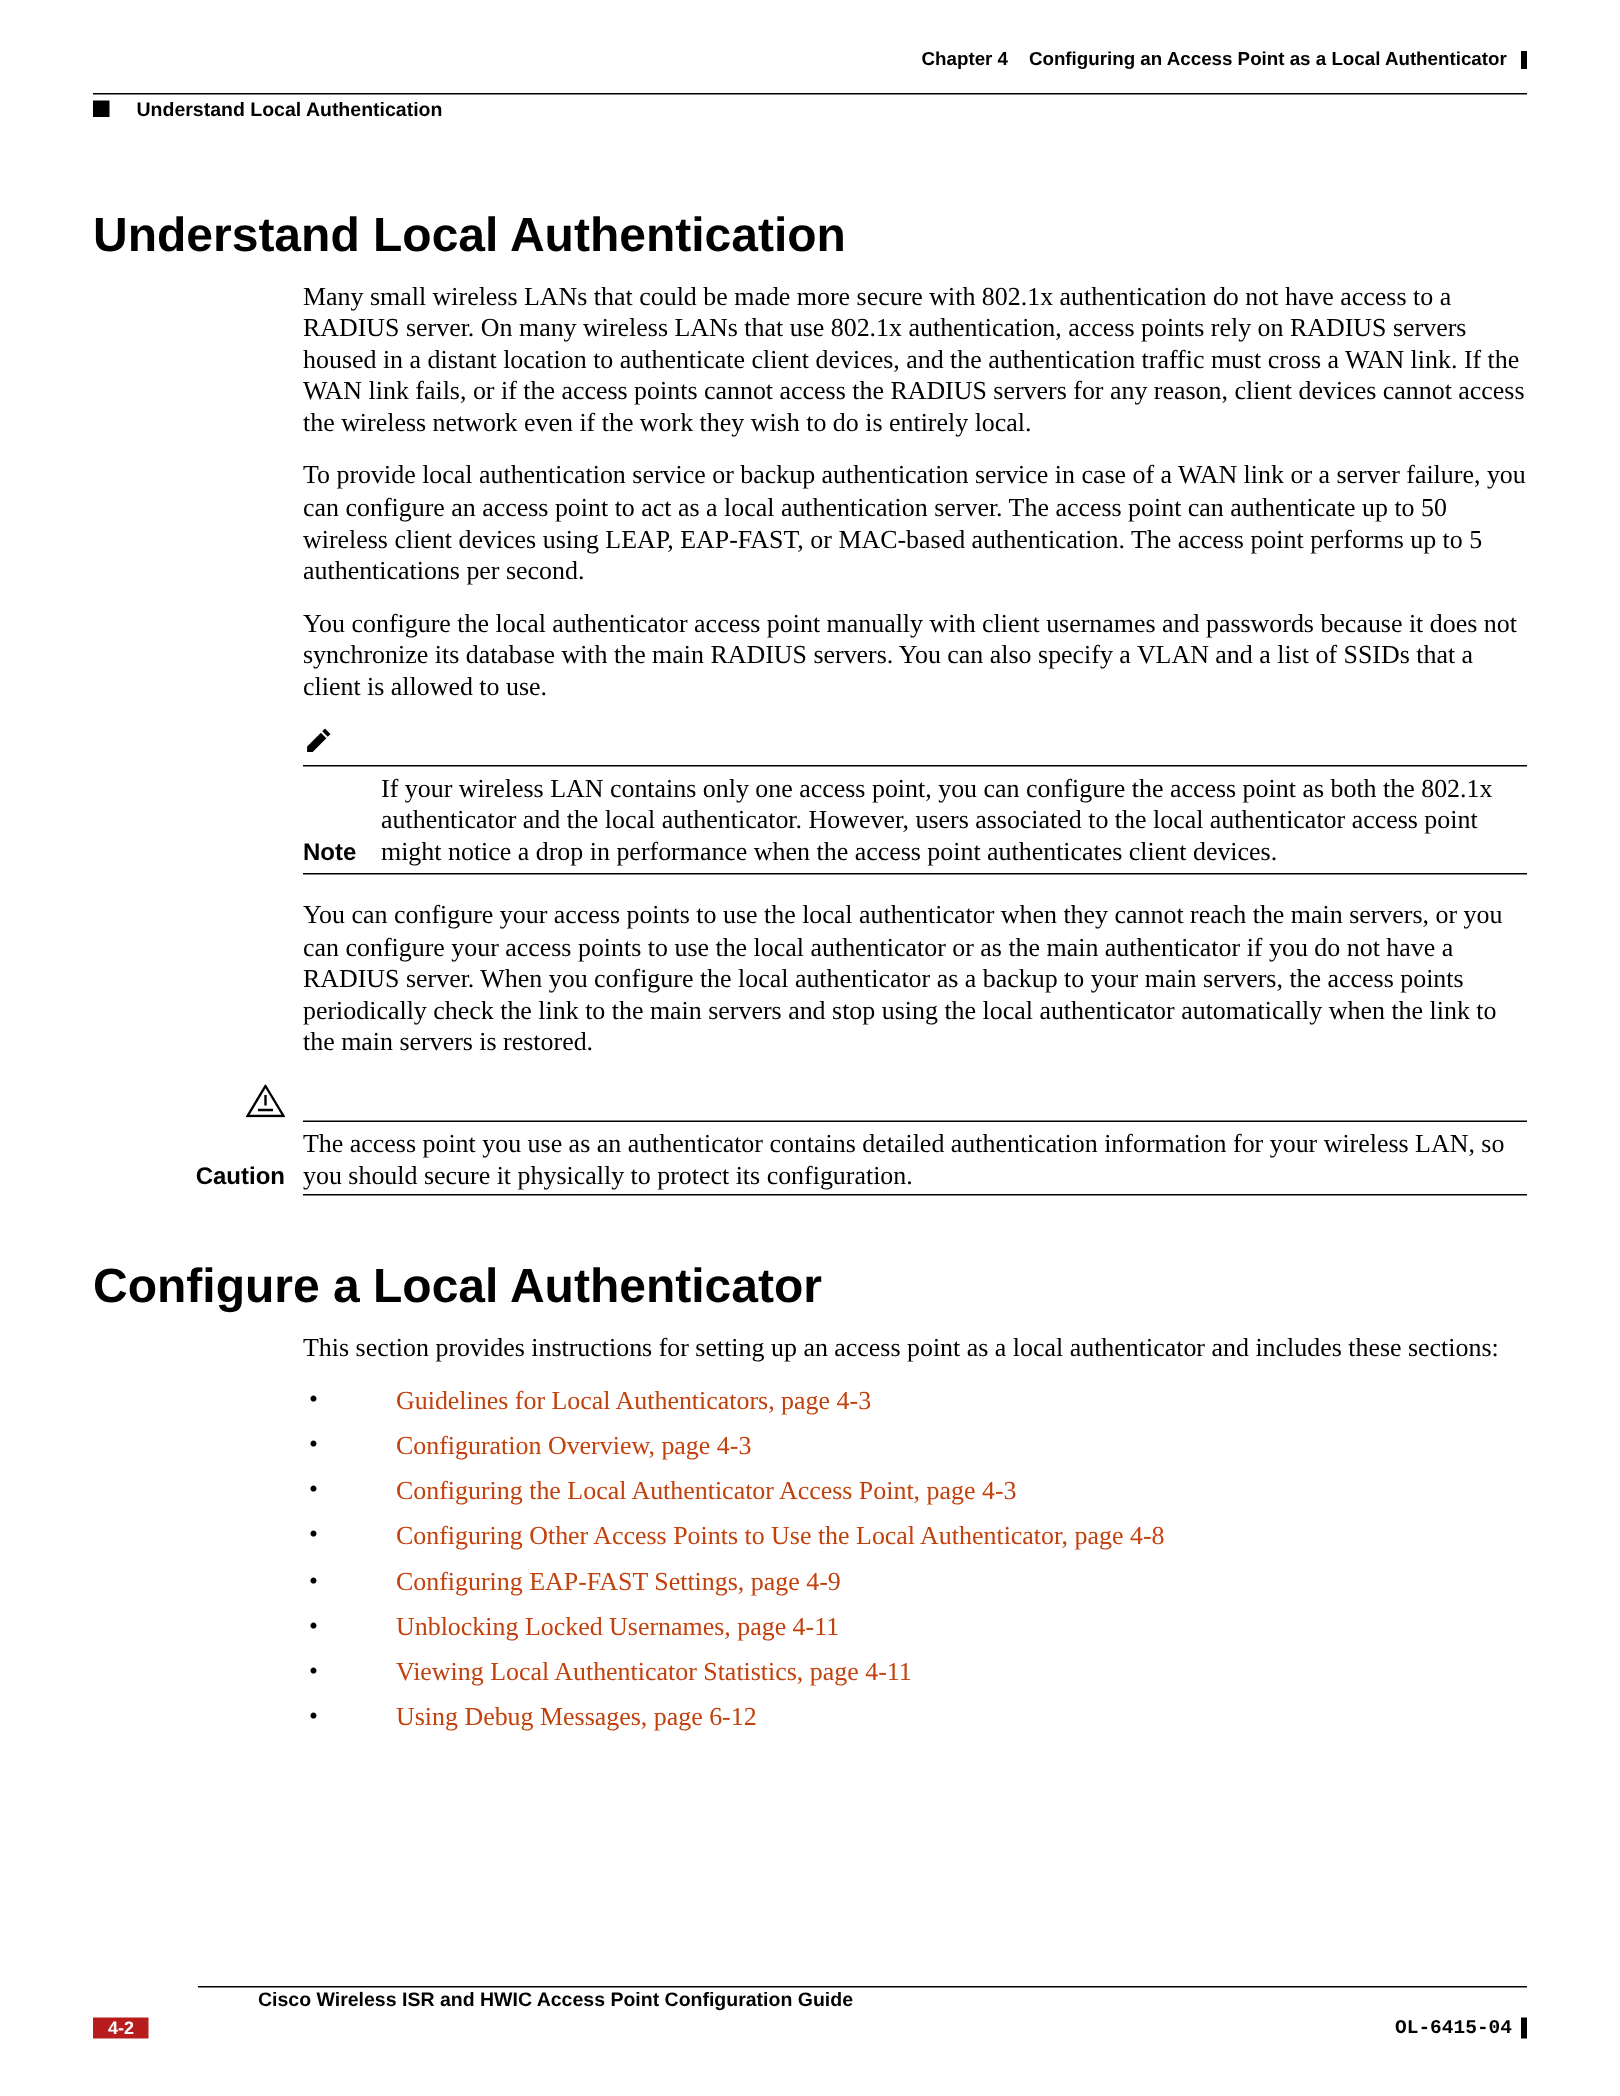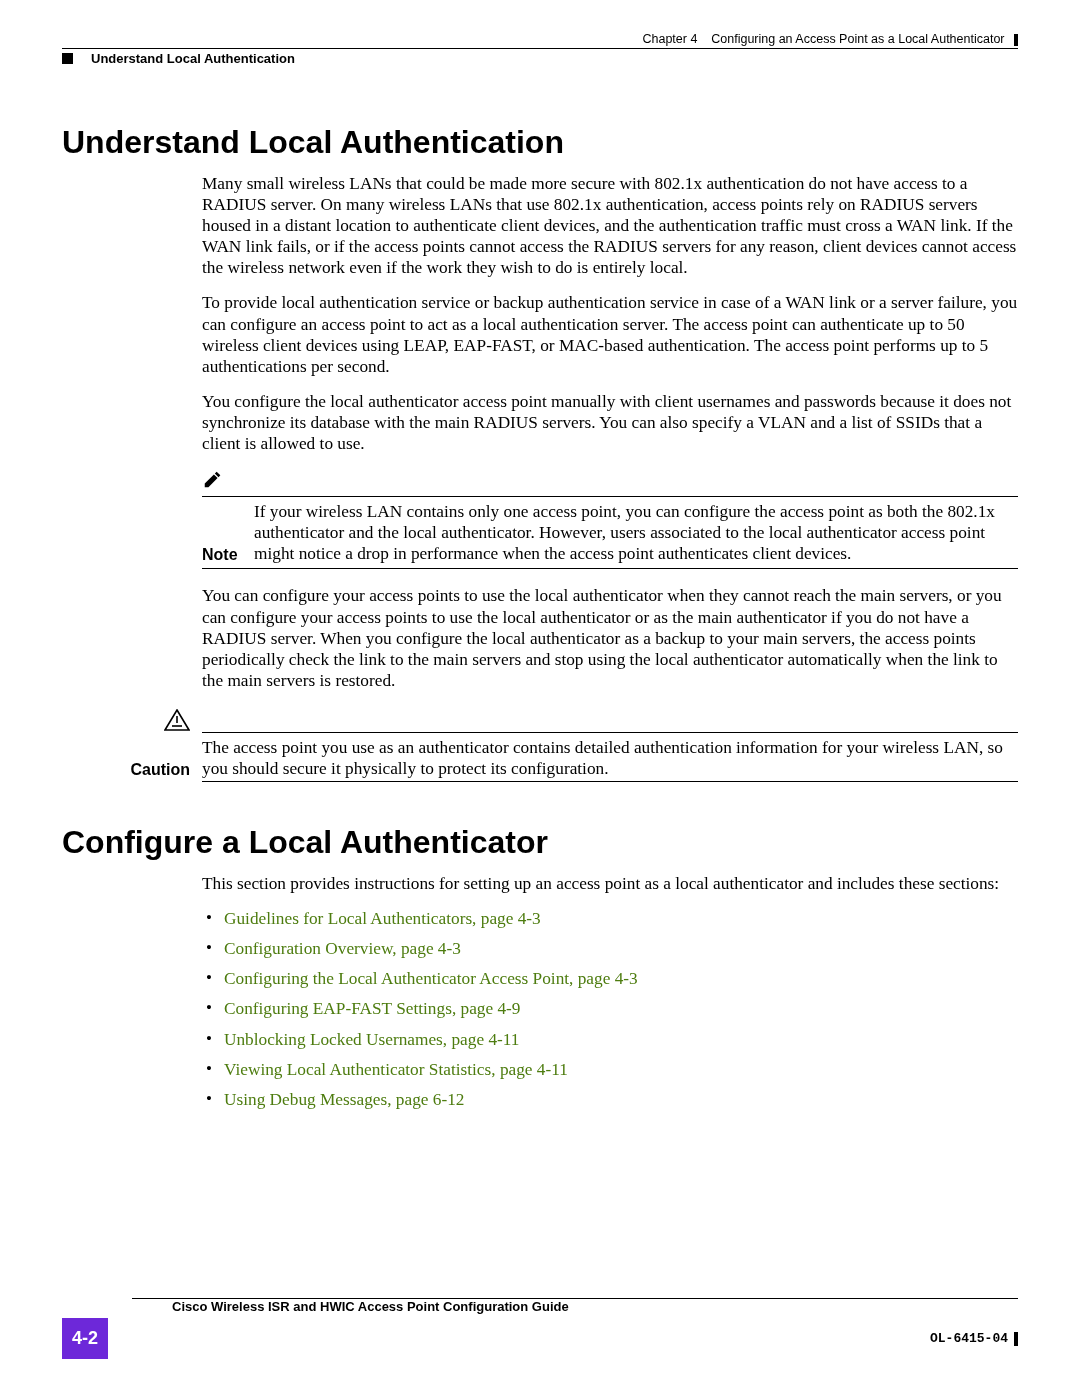--- a/index.html
+++ b/index.html
@@ -15,23 +15,23 @@
   }
   .page {
     padding: 32px 62px 40px 62px;
     box-sizing: border-box;
     height: 100%;
     position: relative;
   }
   .top-header {
     text-align: right;
     font-family: Arial, Helvetica, sans-serif;
-    font-weight: normal;
+    font-weight: bold;
     font-size: 12.5px;
-    margin-bottom: 2px;
+    margin-bottom: 16px;
   }
   .header-row {
     display: flex;
     align-items: center;
     margin-top: 2px;
   }
   .sq {
     width: 11px; height: 11px; background: #000; display:inline-block;
   }
   .running-head {
@@ -129,21 +129,22 @@
     position: relative;
   }
   ul.link-list li::before {
     content: "•";
     position: absolute;
     left: 4px;
     font-size: 17px;
     color: #000;
   }
   .xref {
-    color: #4d7c0f;
+    color: #c2410c;
+    margin-left: 40px;
   }
   .footer {
     position: absolute;
     left: 62px;
     right: 62px;
     bottom: 38px;
   }
   .footer-rule {
     border-top: 1px solid #000;
     margin-left: 70px;
@@ -153,26 +154,26 @@
     align-items: center;
     margin-top: 4px;
   }
   .guide-title {
     font-family: Arial, Helvetica, sans-serif;
     font-weight: bold;
     font-size: 13px;
     margin-left: 110px;
   }
   .page-badge {
-    background: #6d28d9;
+    background: #b91c1c;
     color: #fff;
     font-family: Arial, Helvetica, sans-serif;
     font-weight: bold;
-    font-size: 18px;
-    padding: 10px 10px;
+    font-size: 12px;
+    padding: 0 10px;
     display: inline-block;
   }
   .doc-id {
     font-family: Liberation Mono, monospace;
     font-weight: bold;
     font-size: 13px;
     margin-left: auto;
     margin-right: 6px;
   }
   .vbar-end {
@@ -254,20 +255,21 @@
   </div>
 
   <h1 class="section" style="margin-top:38px">Configure a Local Authenticator</h1>
 
   <div class="content-col">
     <p class="body-text">This section provides instructions for setting up an access point as a local authenticator and includes these sections:</p>
     <ul class="link-list">
       <li><span class="xref">Guidelines for Local Authenticators, page 4-3</span></li>
       <li><span class="xref">Configuration Overview, page 4-3</span></li>
       <li><span class="xref">Configuring the Local Authenticator Access Point, page 4-3</span></li>
+      <li><span class="xref">Configuring Other Access Points to Use the Local Authenticator, page 4-8</span></li>
       <li><span class="xref">Configuring EAP-FAST Settings, page 4-9</span></li>
       <li><span class="xref">Unblocking Locked Usernames, page 4-11</span></li>
       <li><span class="xref">Viewing Local Authenticator Statistics, page 4-11</span></li>
       <li><span class="xref">Using Debug Messages, page 6-12</span></li>
     </ul>
   </div>
 
   <div class="footer">
     <div class="footer-rule"></div>
     <div style="display:flex; align-items:center;">

